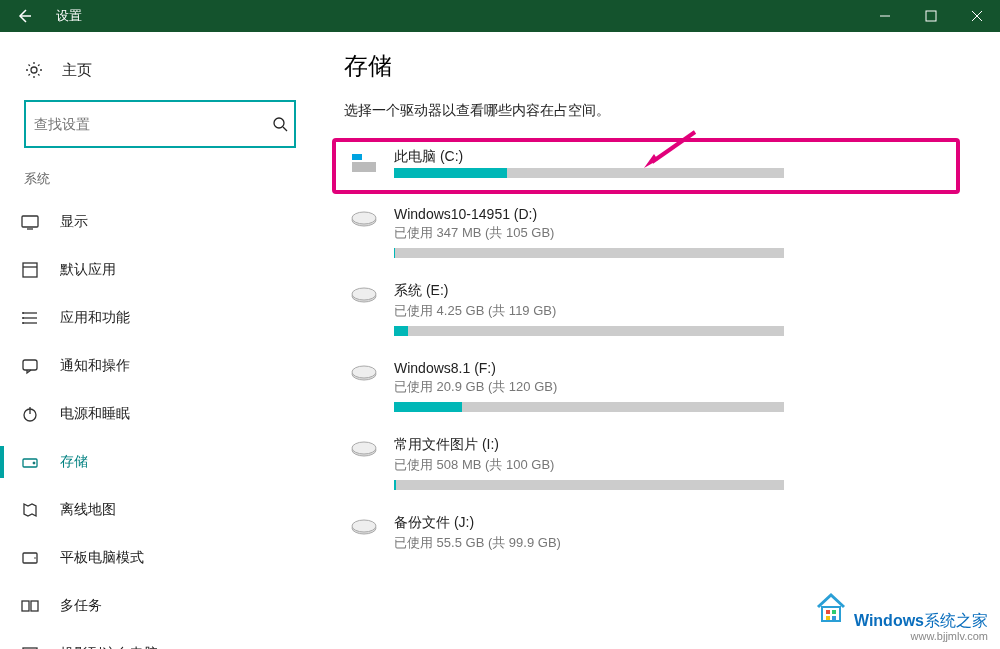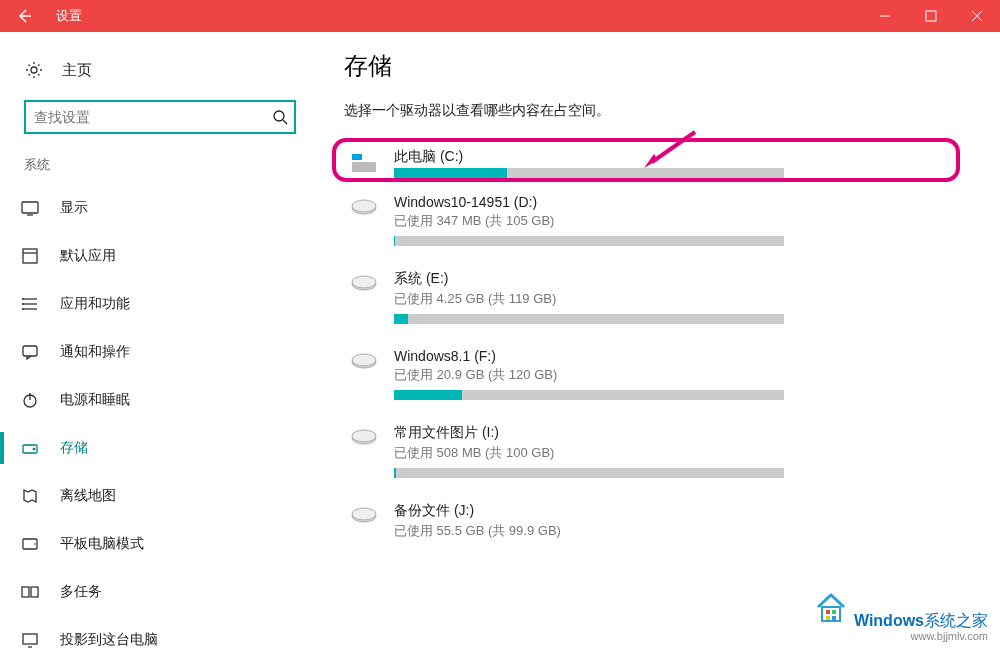--- a/index.html
+++ b/index.html
@@ -1,46 +1,46 @@
 <!DOCTYPE html>
 <html><head>
 <meta charset="utf-8">
 <style>
   * { box-sizing: border-box; margin: 0; padding: 0; font-family: "Microsoft YaHei", "Segoe UI", sans-serif; }
   body { width: 1000px; height: 649px; overflow: hidden; background: #fff; position: relative; }
 
   
-  .titlebar { height: 32px; background: #ef4444; display: flex; align-items: center; color: #fff; position: relative; }
+  .titlebar { height: 32px; background: #14532d; display: flex; align-items: center; color: #fff; position: relative; }
   .back-btn { width: 48px; height: 32px; display: flex; align-items: center; justify-content: center; cursor: pointer; }
   .app-title { font-size: 13px; margin-left: 8px; }
   .win-controls { position: absolute; right: 0; top: 0; display: flex; }
   .win-btn { width: 46px; height: 32px; display: flex; align-items: center; justify-content: center; cursor: pointer; }
 
   
   .container { display: flex; height: calc(649px - 32px); }
   .sidebar { width: 320px; padding: 20px 0 0 0; overflow: hidden; }
   .home-row { display: flex; align-items: center; padding: 8px 24px; margin-bottom: 12px; }
   .home-row svg { margin-right: 18px; }
   .home-row span { font-size: 15px; color: #222; }
-  .search-box { margin: 0 24px 18px 24px; height: 34px; border: 2px solid #00a3a3; display: flex; align-items: center; padding: 0 6px 0 8px; }
+  .search-box { margin: 0 24px 18px 24px; height: 48px; border: 2px solid #00a3a3; display: flex; align-items: center; padding: 0 6px 0 8px; }
   .search-box input { border: none; outline: none; flex: 1; font-size: 14px; background: transparent; }
   .search-box svg { flex-shrink: 0; }
   .section-header { padding: 4px 24px 10px 24px; color: #666; font-size: 13px; }
   .nav-item { display: flex; align-items: center; height: 48px; padding: 0 20px; cursor: pointer; color: #222; font-size: 14px; }
   .nav-item.active { color: #008080; position: relative; }
   .nav-item.active::before { content:""; position:absolute; left:0; top:8px; bottom:8px; width:4px; background:#00a3a3; }
   .nav-item .nav-icon { width: 20px; height: 20px; margin-right: 20px; display: flex; align-items: center; justify-content: center; }
   .nav-item.active .nav-icon svg path, .nav-item.active .nav-icon svg rect, .nav-item.active .nav-icon svg circle { stroke: #008080; }
 
   
   .content { flex: 1; padding: 18px 40px 0 24px; overflow: hidden; }
   .page-title { font-size: 24px; font-weight: 400; margin-bottom: 20px; }
   .page-subtitle { font-size: 14px; color: #222; margin-bottom: 18px; }
   .drive-row { display: flex; padding: 6px 0 12px 0; margin-bottom: 6px; cursor: pointer; }
-  .drive-row.highlighted { border: 4px solid #e1007a; padding: 6px 8px 0 8px; margin-left: -12px; border-radius: 14px; }
+  .drive-row.highlighted { border: 4px solid #e1007a; padding: 6px 8px 12px 8px; margin-left: -12px; border-radius: 4px; }
   .drive-icon { width: 40px; display: flex; align-items: flex-start; justify-content: center; padding-top: 4px; }
   .drive-body { flex: 1; padding-left: 10px; }
   .drive-name { font-size: 14px; color: #222; margin-bottom: 2px; }
   .drive-usage { font-size: 13px; color: #777; margin-bottom: 6px; }
   .drive-bar { height: 10px; background: #ccc; position: relative; max-width: 390px; }
   .drive-bar .fill { position: absolute; left: 0; top: 0; bottom: 0; background: #00b7b7; }
 
   
   .arrow-annot { position: absolute; left: 640px; top: 130px; pointer-events: none; }
   .arrow-annot svg line { stroke: #e1007a; stroke-width: 4; }

